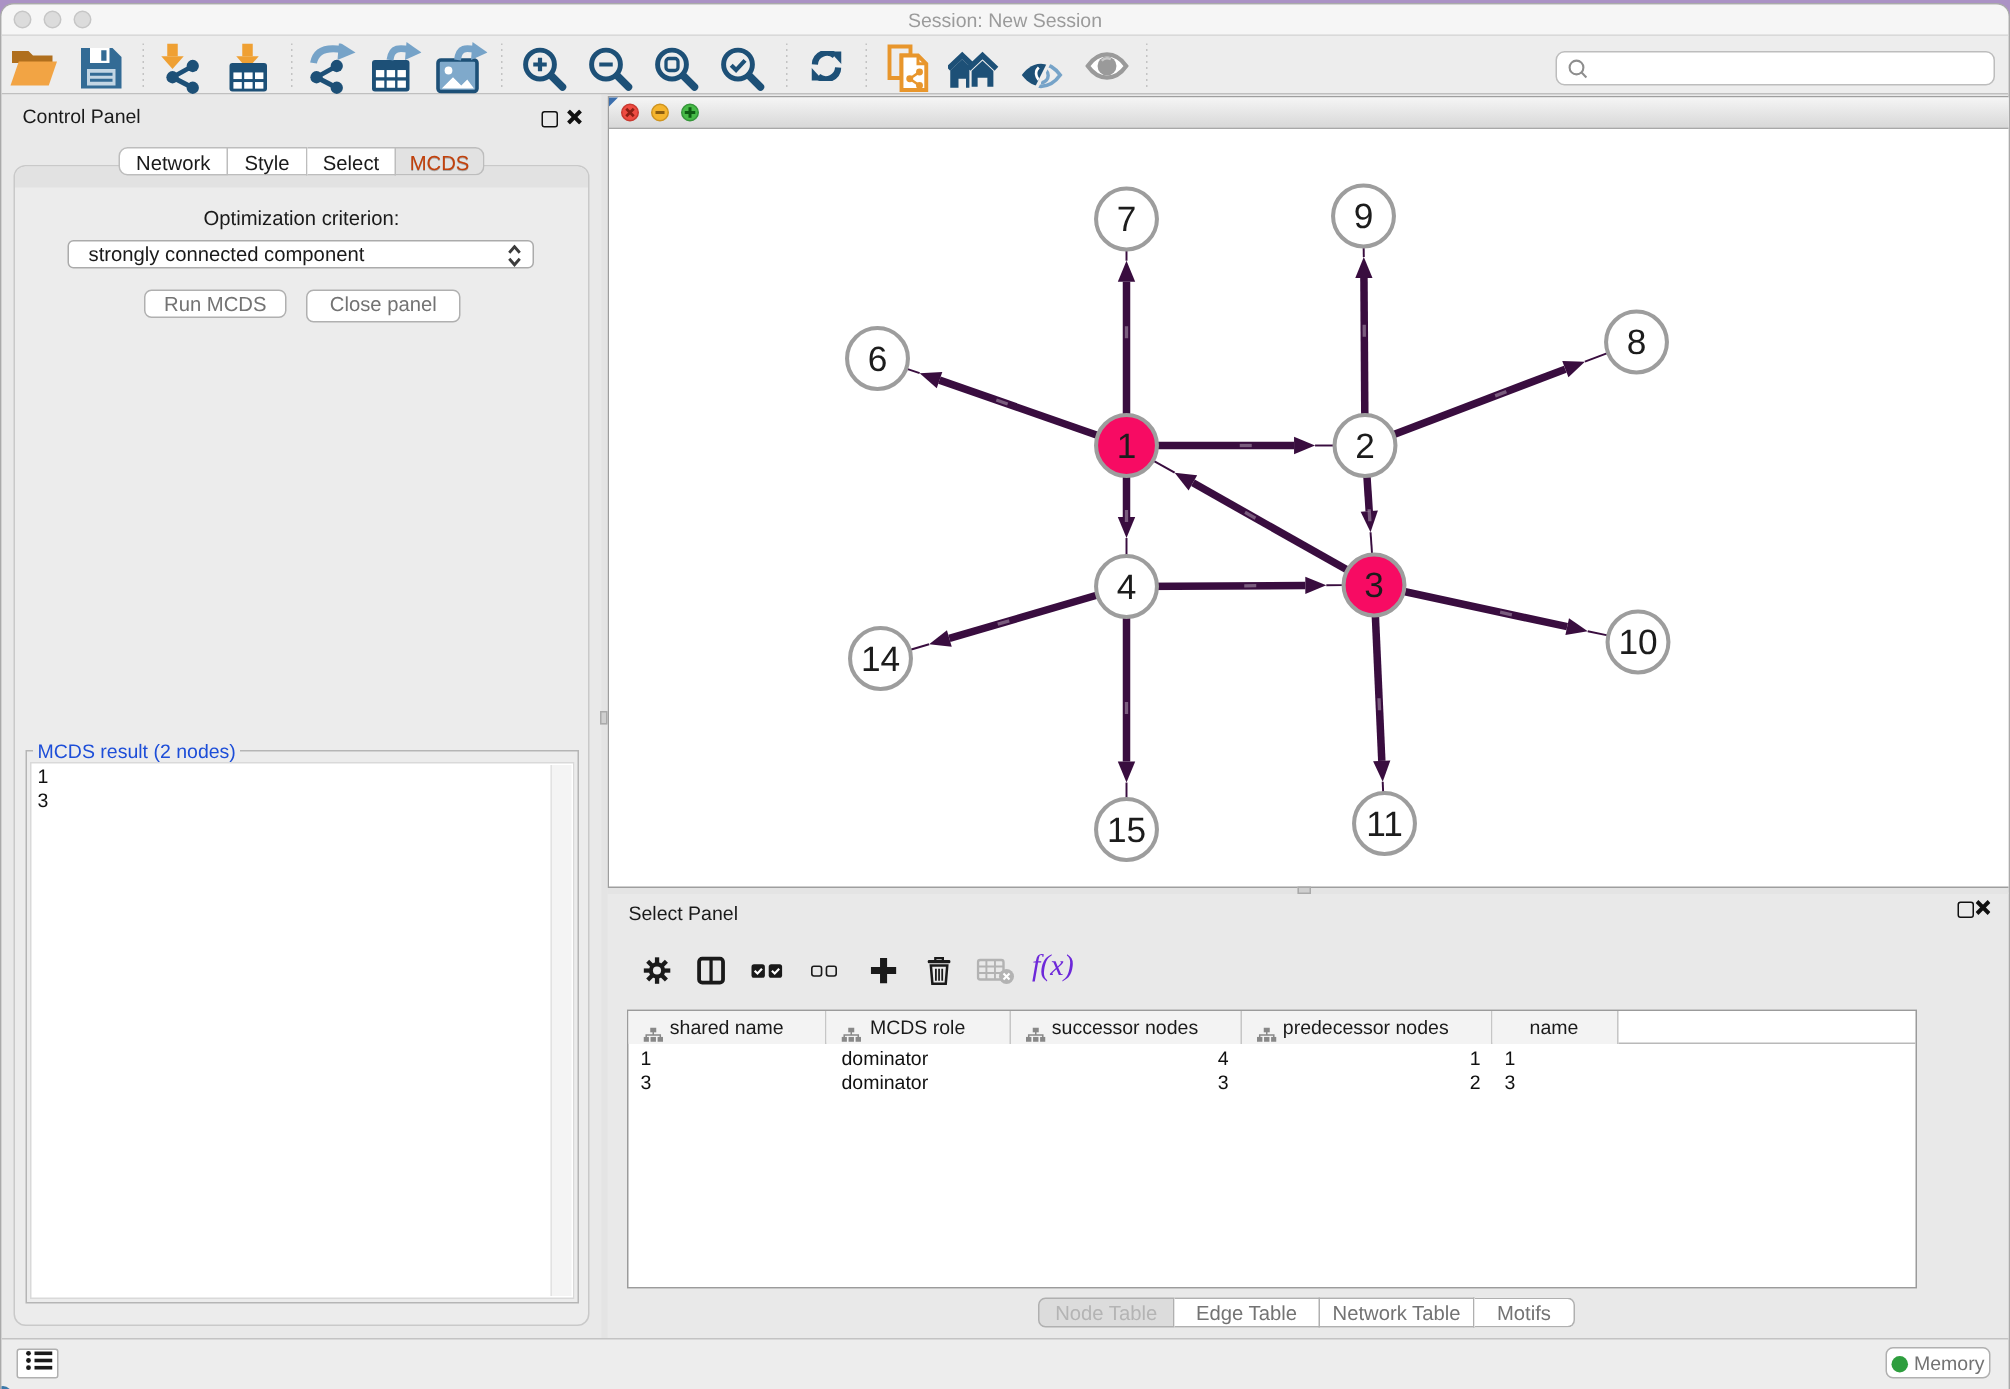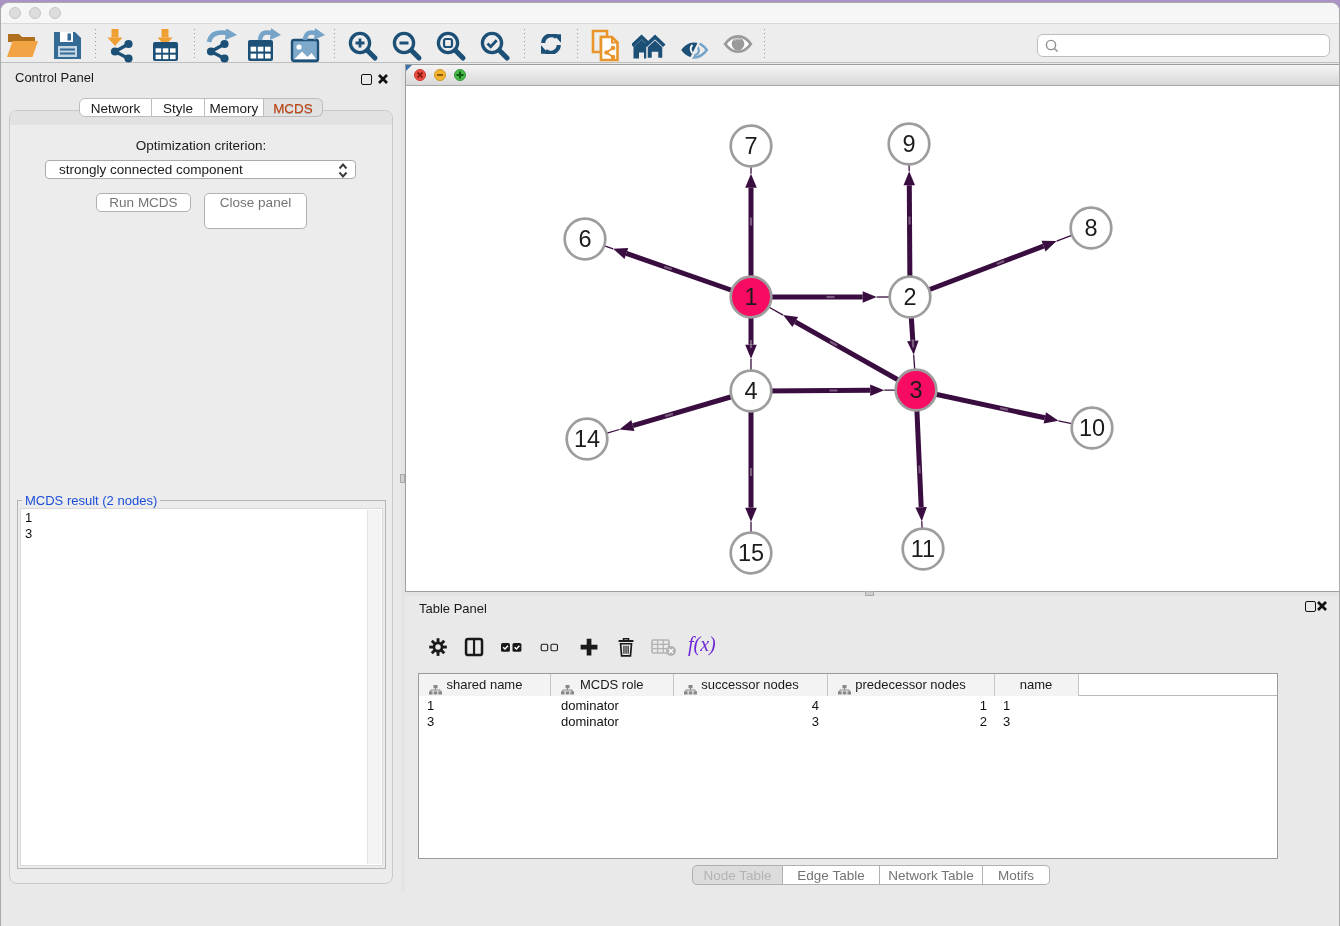--- a/index.html
+++ b/index.html
@@ -39,20 +39,21 @@
 .hicon{position:absolute}
 .fl{width:11px;height:11px;border:1.5px solid #111;border-radius:2px;display:inline-block}
 </style>
 </head>
 <body>
 <div id="win">
   <div id="titlebar">
     <div class="tl" style="left:8px"></div>
     <div class="tl" style="left:27.5px"></div>
     <div class="tl" style="left:47.5px"></div>
+    <div id="title">Session: New Session</div>
   </div>
   <div id="toolbar">
       <div class="ticon" style="left:5px;top:4px"><svg width="34" height="34" viewBox="0 0 34 34" style="">
           <path d="M2 6 h11 l3 3 h13 v5 H2 z" fill="#b06f1d"></path>
 <path d="M1 29 L6.5 13 H32 L26.5 29 Z" fill="#f2a444"></path>
         </svg></div>
       <div class="ticon" style="left:49px;top:4px"><svg width="34" height="34" viewBox="0 0 34 34" style="">
           <path d="M4 4 h21 l6 6 v21 h-27 z" fill="#336b95"></path>
 <rect x="10" y="4" width="13" height="10" fill="#fff"></rect>
           <rect x="17.5" y="5.5" width="3.5" height="7" fill="#336b95"></rect>
@@ -190,33 +191,33 @@
 <div style="position:absolute;left:14px;top:7px;font-size:13px;color:#1a1a1a">Control Panel</div>
 <div class="fl" style="position:absolute;left:360px;top:11px"></div>
 <div style="position:absolute;left:377px;top:7px"><svg width="10" height="10" viewBox="0 0 10 10" style="">
           <line x1="1" y1="1" x2="9" y2="9" stroke="#111" stroke-width="2.6"></line>
           <line x1="9" y1="1" x2="1" y2="9" stroke="#111" stroke-width="2.6"></line>
         </svg></div>
 <div id="cpbox"></div>
 <div class="tabs">
  <div class="tab" style="left:78px;top:35px;width:73px;border-radius:6px 0 0 6px">Network</div>
  <div class="tab" style="left:151px;top:35px;width:53px;border-left:none">Style</div>
- <div class="tab" style="left:204px;top:35px;width:59px;border-left:none">Memory</div>
+ <div class="tab" style="left:204px;top:35px;width:59px;border-left:none">Select</div>
  <div class="tab tabsel" style="left:263px;top:35px;width:59px;border-left:none">MCDS</div>
 </div>
 <div style="position:absolute;left:0;top:75px;width:400px;text-align:center;font-size:13.5px;color:#1a1a1a">Optimization criterion:</div>
 <div style="position:absolute;left:44px;top:97px;width:311px;height:19px;background:#fff;border:1px solid #ababab;border-radius:4px;font-size:13.5px;color:#1a1a1a">
   <span style="position:absolute;left:13px;top:1px">strongly connected component</span>
   <svg width="10" height="15" viewBox="0 0 10 15" style="position:absolute;right:7px;top:2px">
           <path d="M1.5 5.5 L5 1.5 L8.5 5.5" fill="none" stroke="#3c3c3c" stroke-width="1.9"></path>
           <path d="M1.5 9.5 L5 13.5 L8.5 9.5" fill="none" stroke="#3c3c3c" stroke-width="1.9"></path>
         </svg>
 </div>
 <div class="btn" style="position:absolute;left:95px;top:130px;width:95px;height:19px;font-size:13.5px;line-height:18px">Run MCDS</div>
-<div class="btn" style="position:absolute;left:203px;top:130px;width:103px;height:36px;font-size:13.5px;line-height:18px">Close panel</div>
+<div class="btn" style="position:absolute;left:203px;top:130px;width:103px;height:22px;font-size:13.5px;line-height:18px">Close panel</div>
 <div style="position:absolute;left:16px;top:437px;width:369px;height:369px;border:1px solid #b5b5b5">
   <div style="position:absolute;left:4px;top:-8px;background:#ececec;padding:0 3px;font-size:13px;color:#1d4ed8">MCDS result (2 nodes)</div>
   <div style="position:absolute;left:2px;top:7px;right:2px;bottom:2px;background:#fff;border:1px solid #d9d9d9">
     <div style="position:absolute;left:4px;top:1px;font-size:13px;color:#111;line-height:16px">1<br>3</div>
     <div style="position:absolute;right:1px;top:1px;bottom:1px;width:14px;background:#f4f4f4;border-left:1px solid #e2e2e2"></div>
   </div>
 </div>
 </div>
   <div id="sccwin">
 <div style="position:absolute;left:0;top:0;width:0;height:0;border-top:6px solid #3b6fae;border-right:6px solid transparent;z-index:5"></div>
@@ -310,21 +311,21 @@
           <text x="687" y="350" font-size="23.5" fill="#1c1c1c" text-anchor="middle">10</text>
           <circle cx="518" cy="463" r="20.3" fill="#ffffff" stroke="#9d9d9d" stroke-width="2.7"></circle>
           <text x="518" y="471" font-size="23.5" fill="#1c1c1c" text-anchor="middle">11</text>
           <circle cx="182" cy="353" r="20.3" fill="#ffffff" stroke="#9d9d9d" stroke-width="2.7"></circle>
           <text x="182" y="361" font-size="23.5" fill="#1c1c1c" text-anchor="middle">14</text>
           <circle cx="346" cy="467" r="20.3" fill="#ffffff" stroke="#9d9d9d" stroke-width="2.7"></circle>
           <text x="346" y="475" font-size="23.5" fill="#1c1c1c" text-anchor="middle">15</text>
         </svg></div>
 </div>
   <div id="tpanel">
-<div style="position:absolute;left:14px;top:6px;font-size:13px;color:#1a1a1a">Table Panel</div>
+<div style="position:absolute;left:14px;top:6px;font-size:13px;color:#1a1a1a">Select Panel</div>
 <div class="fl" style="position:absolute;left:900px;top:6px"></div>
 <div style="position:absolute;left:912px;top:2px"><svg width="10" height="10" viewBox="0 0 10 10" style="">
           <line x1="1" y1="1" x2="9" y2="9" stroke="#111" stroke-width="2.6"></line>
           <line x1="9" y1="1" x2="1" y2="9" stroke="#111" stroke-width="2.6"></line>
         </svg></div>
 <div class="hicon" style="left:22px;top:41px"><svg width="22" height="22" viewBox="0 0 22 22" style="">
           <g fill="#1a1a1a" transform="translate(1.8,1.8) scale(0.84)">
             <circle cx="11" cy="11" r="6.5"></circle>
             <rect x="9.3" y="0.5" width="3.4" height="21" transform="rotate(0 11 11)"></rect>
             <rect x="9.3" y="0.5" width="3.4" height="21" transform="rotate(45 11 11)"></rect>
@@ -430,18 +431,32 @@
           <span class="cell" style="left:584px">3</span>
         </div>
 </div>
 <div style="position:absolute;left:287px;top:270px;height:20px;font-size:13.5px">
   <span class="btn" style="position:absolute;left:0;width:91px;height:20px;line-height:19px;background:#dcdcdc;color:#b4b4b4;border-radius:5px 0 0 5px">Node Table</span>
   <span class="btn" style="position:absolute;left:91px;width:97px;height:20px;line-height:19px;border-left:none;border-radius:0">Edge Table</span>
   <span class="btn" style="position:absolute;left:188px;width:103px;height:20px;line-height:19px;border-left:none;border-radius:0">Network Table</span>
   <span class="btn" style="position:absolute;left:291px;width:67px;height:20px;line-height:19px;border-left:none;border-radius:0 5px 5px 0">Motifs</span>
 </div>
 </div>
+  <div id="statusbar">
+<div style="position:absolute;left:-5px;top:31px;width:12px;height:12px;border-radius:50%;background:#3c79a9"></div>
+<div class="btn" style="position:absolute;left:10px;top:6px;width:28px;height:20px;border-radius:2px"><svg width="18" height="14" viewBox="0 0 18 14" style=""></svg><span style="position:absolute;left:5px;top:0px"><svg width="18" height="14" viewBox="0 0 18 14" style="">
+            <g fill="#1a1a1a">
+              <circle cx="2" cy="2.2" r="1.6"></circle>
+              <circle cx="2" cy="7" r="1.6"></circle>
+              <circle cx="2" cy="11.8" r="1.6"></circle>
+              <rect x="6" y="1" width="12" height="2.4"></rect>
+              <rect x="6" y="5.8" width="12" height="2.4"></rect>
+              <rect x="6" y="10.6" width="12" height="2.4"></rect>
+            </g>
+          </svg></span></div>
+<div class="btn" style="position:absolute;left:1256px;top:5px;width:70px;height:21px;font-size:13px;line-height:20px"><span style="display:inline-block;width:11px;height:11px;border-radius:50%;background:#2e9e3e;vertical-align:-2px;margin-right:4px"></span>Memory</div>
+</div>
 
 <div style="position:absolute;left:400px;top:60px;width:4px;height:829px;background:#e4e4e4"></div>
 <div style="position:absolute;left:399px;top:471px;width:5px;height:9px;background:#cfcfcf;border:1px solid #aaa"></div>
 <div style="position:absolute;left:404px;top:589px;width:936px;height:4px;background:#e4e4e4"></div>
 <div style="position:absolute;left:864px;top:588px;width:9px;height:5px;background:#cfcfcf;border:1px solid #aaa"></div>
 </div>
 
 </body></html>

